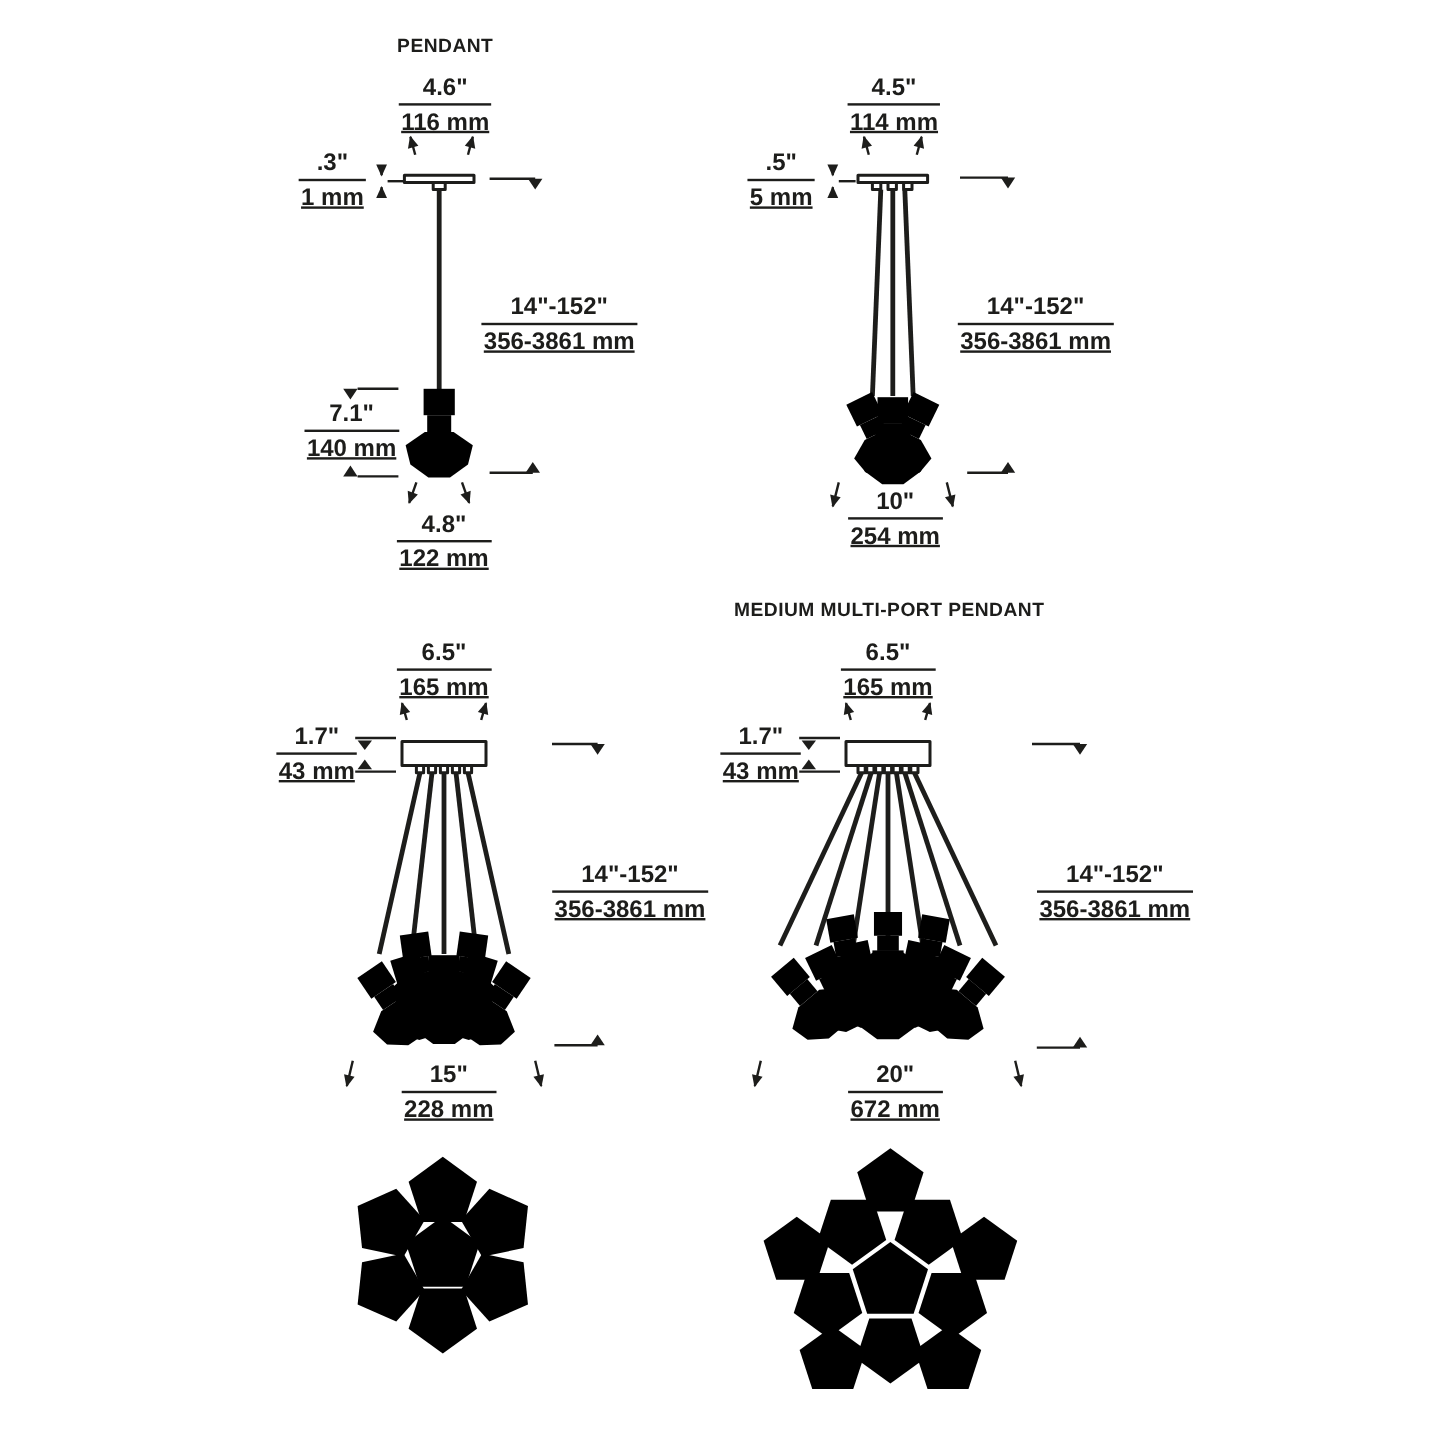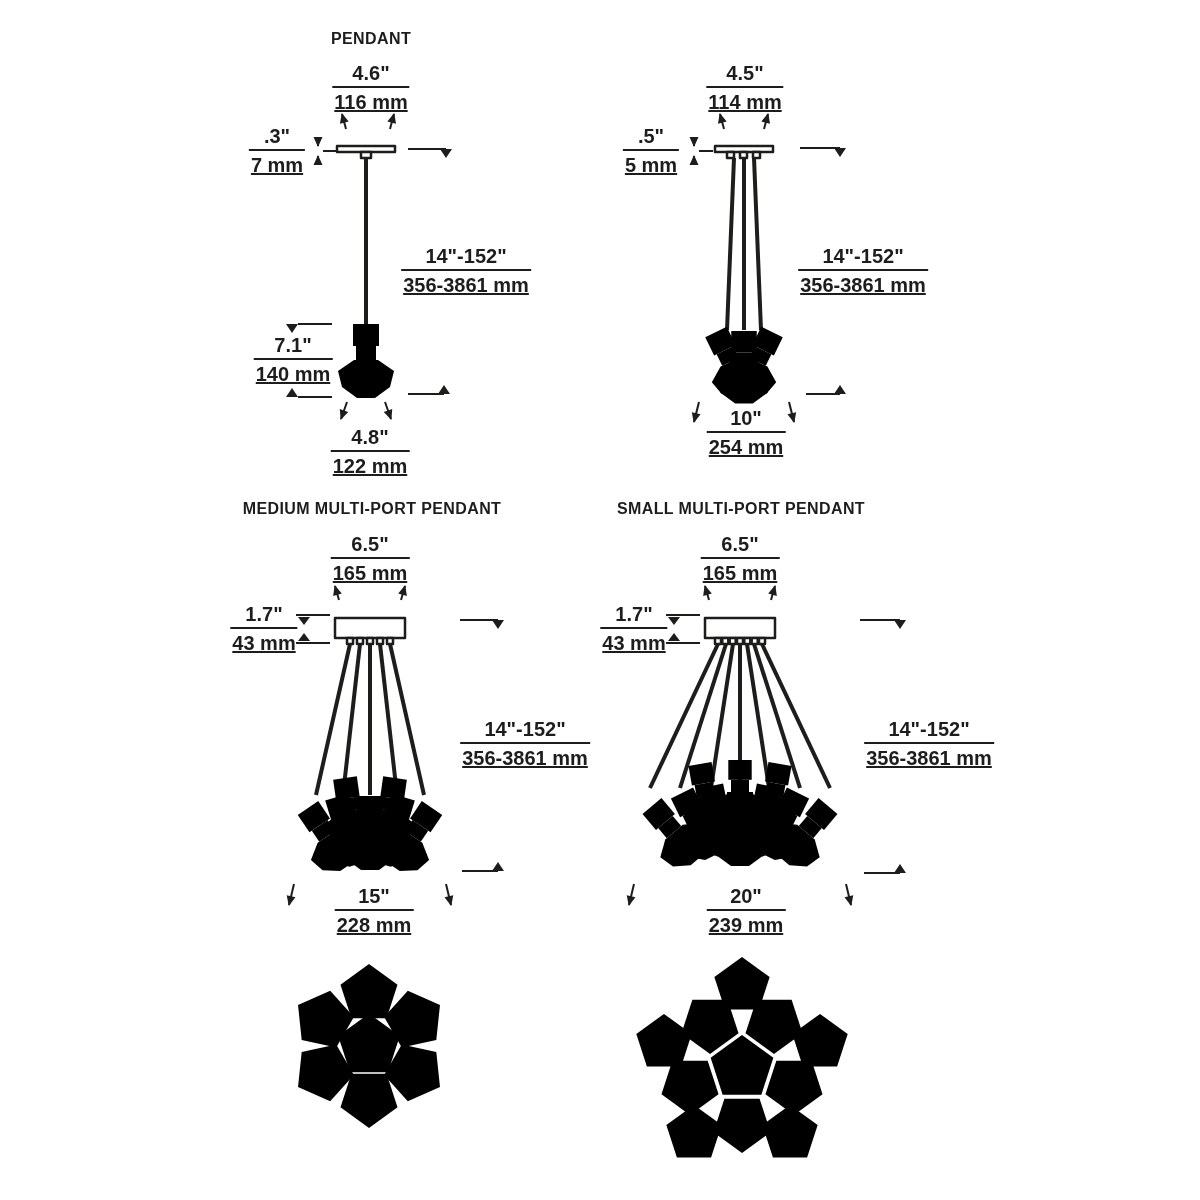--- a/index.html
+++ b/index.html
@@ -214,30 +214,29 @@
     <use href="#pent" transform="translate(710,1024) rotate(-36)"></use>
     <use href="#pent" transform="translate(774,1024) rotate(36)"></use>
     <use href="#pent" transform="translate(794,1085) rotate(108)"></use>
     <use href="#pent" transform="translate(742,1123) rotate(180)"></use>
     <use href="#pent" transform="translate(690,1085) rotate(252)"></use>
     <use href="#pent" transform="translate(742,1068) scale(1.1)"></use>
   </g>
 </svg>
 
 <div class="title" style="left:371px;top:30px">PENDANT</div>
-<div class="title" style="left:372px;top:500px">MEDIUM MULTI-PORT PENDANT</div>
-<div class="title" style="left:741px;top:500px">SMALL MULTI-PORT PENDANT</div>
+<div class="title" style="left:741px;top:500px">MEDIUM MULTI-PORT PENDANT</div>
 
 <div class="dim" style="left:371px;top:63px">
   <span class="in">4.6"</span>
   <span class="mm">116 mm</span>
 </div>
 <div class="dim" style="left:277px;top:126px">
   <span class="in">.3"</span>
-  <span class="mm">7 mm</span>
+  <span class="mm">1 mm</span>
 </div>
 <div class="dim" style="left:466px;top:246px">
   <span class="in">14"-152"</span>
   <span class="mm">356-3861 mm</span>
 </div>
 <div class="dim" style="left:293px;top:335px">
   <span class="in">7.1"</span>
   <span class="mm">140 mm</span>
 </div>
 <div class="dim" style="left:370px;top:427px">
@@ -286,16 +285,16 @@
 <div class="dim" style="left:634px;top:604px">
   <span class="in">1.7"</span>
   <span class="mm">43 mm</span>
 </div>
 <div class="dim" style="left:929px;top:719px">
   <span class="in">14"-152"</span>
   <span class="mm">356-3861 mm</span>
 </div>
 <div class="dim" style="left:746px;top:886px">
   <span class="in">20"</span>
-  <span class="mm">239 mm</span>
+  <span class="mm">672 mm</span>
 </div>
 
 </div>
 
 </body></html>

